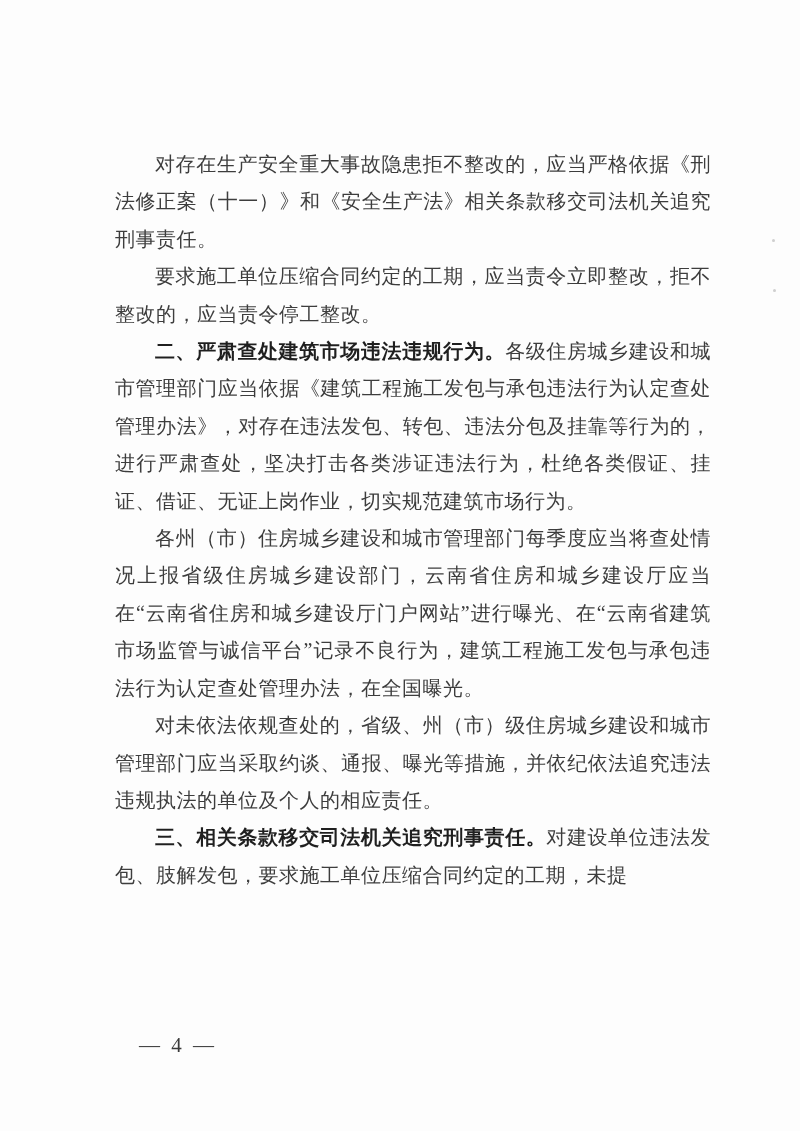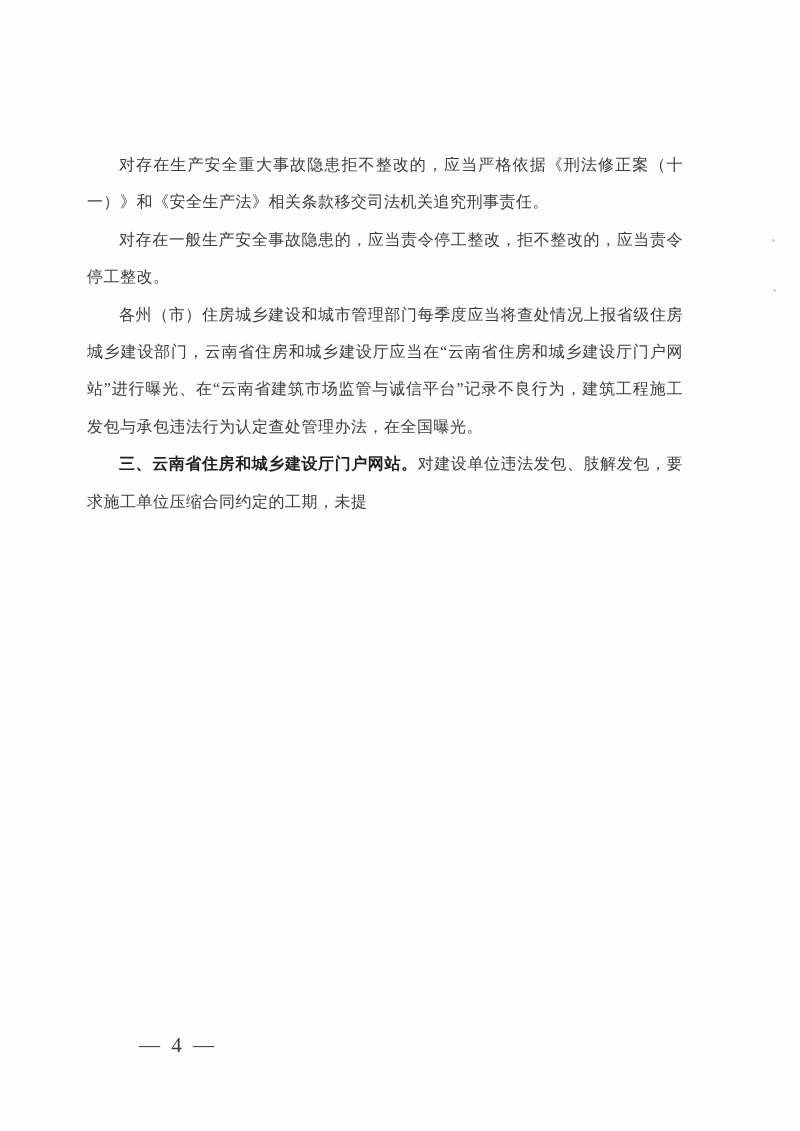--- a/index.html
+++ b/index.html
@@ -10,24 +10,24 @@
   .page {
     position: relative;
     width: 800px;
     height: 1131px;
     background: #fdfdfd;
     overflow: hidden;
     font-family: "Liberation Serif", serif;
   }
   .content {
     position: absolute;
-    left: 87px;
+    left: 115px;
     top: 146px;
     width: 596px;
-    font-size: 16px;
+    font-size: 20px;
     line-height: 37.4px;
     color: #3d3d3d;
     text-align: justify;
     text-justify: inter-character;
     letter-spacing: 0.5px;
   }
   .para {
     margin: 0;
     padding: 0;
     text-indent: 2em;
@@ -59,25 +59,27 @@
   .speck.s1 { left: 772px; top: 239px; width: 3px; height: 3px; }
   .speck.s2 { left: 773px; top: 289px; width: 3px; height: 3px; }
 </style>
 </head>
 <body>
 
 <div class="page">
   <div class="content" id="document-body">
   <p class="para"><span class="body-text">对存在生产安全重大事故隐患拒不整改的，应当严格依据《刑法修正案（十一）》和《安全生产法》相关条款移交司法机关追究刑事责任。</span></p>
 
-  <p class="para"><span class="body-text">对存在一般生产安全事故隐患的，应当责令停工整改，拒不整改的，应当责令停工整改。</span></p>
+  <p class="para"><span class="body-text">要求施工单位压缩合同约定的工期，应当责令立即整改，拒不整改的，应当责令停工整改。</span></p>
 
+  <p class="para"><b class="lead">二、严肃查处建筑市场违法违规行为。</b><span class="body-text">各级住房城乡建设和城市管理部门应当依据《建筑工程施工发包与承包违法行为认定查处管理办法》，对存在违法发包、转包、违法分包及挂靠等行为的，进行严肃查处，坚决打击各类涉证违法行为，杜绝各类假证、挂证、借证、无证上岗作业，切实规范建筑市场行为。</span></p>
 
 
   <p class="para"><span class="body-text">各州（市）住房城乡建设和城市管理部门每季度应当将查处情况上报省级住房城乡建设部门，云南省住房和城乡建设厅应当在“云南省住房和城乡建设厅门户网站”进行曝光、在“云南省建筑市场监管与诚信平台”记录不良行为，建筑工程施工发包与承包违法行为认定查处管理办法，在全国曝光。</span></p>
 
+  <p class="para"><span class="body-text">对未依法依规查处的，省级、州（市）级住房城乡建设和城市管理部门应当采取约谈、通报、曝光等措施，并依纪依法追究违法违规执法的单位及个人的相应责任。</span></p>
 
-  <p class="para"><b class="lead">三、云南省住房和城乡建设厅门户网站。</b><span class="body-text">对建设单位违法发包、肢解发包，要求施工单位压缩合同约定的工期，未提</span></p>
+  <p class="para"><b class="lead">三、相关条款移交司法机关追究刑事责任。</b><span class="body-text">对建设单位违法发包、肢解发包，要求施工单位压缩合同约定的工期，未提</span></p>
 </div>
   <div class="footer">— 4 —</div>
   <div class="speck s1"></div>
   <div class="speck s2"></div>
 </div>
 
 </body></html>

